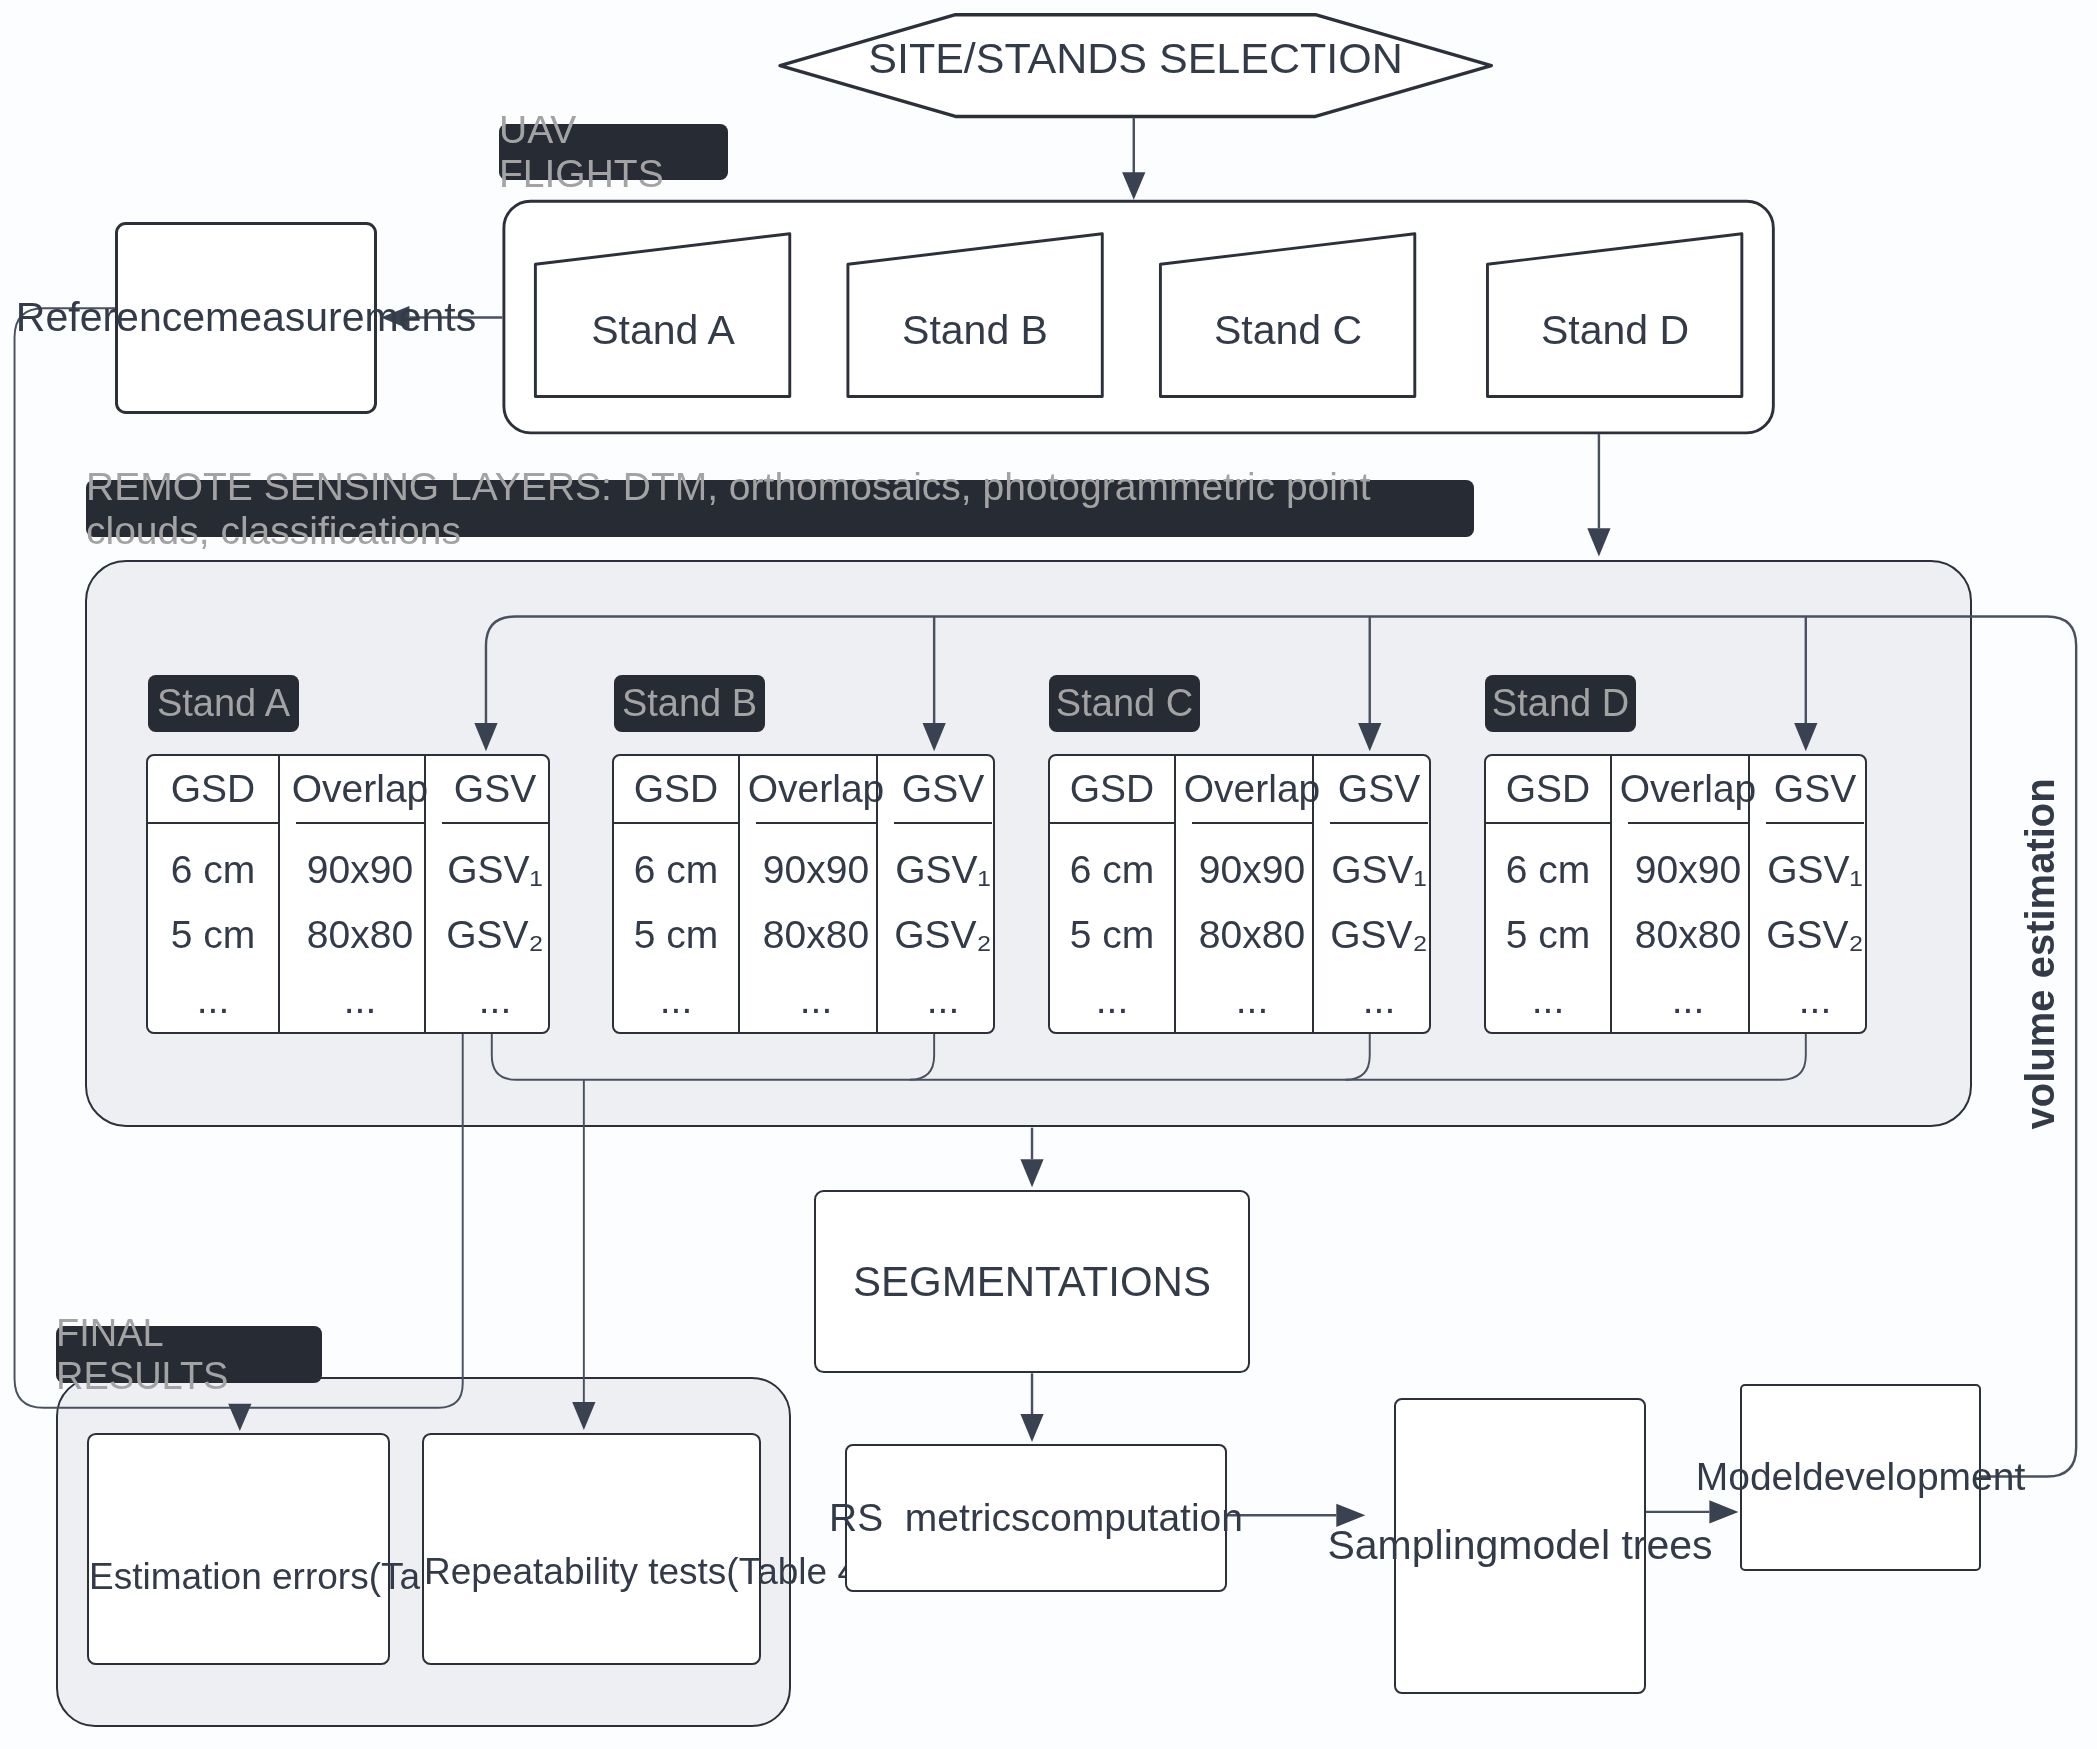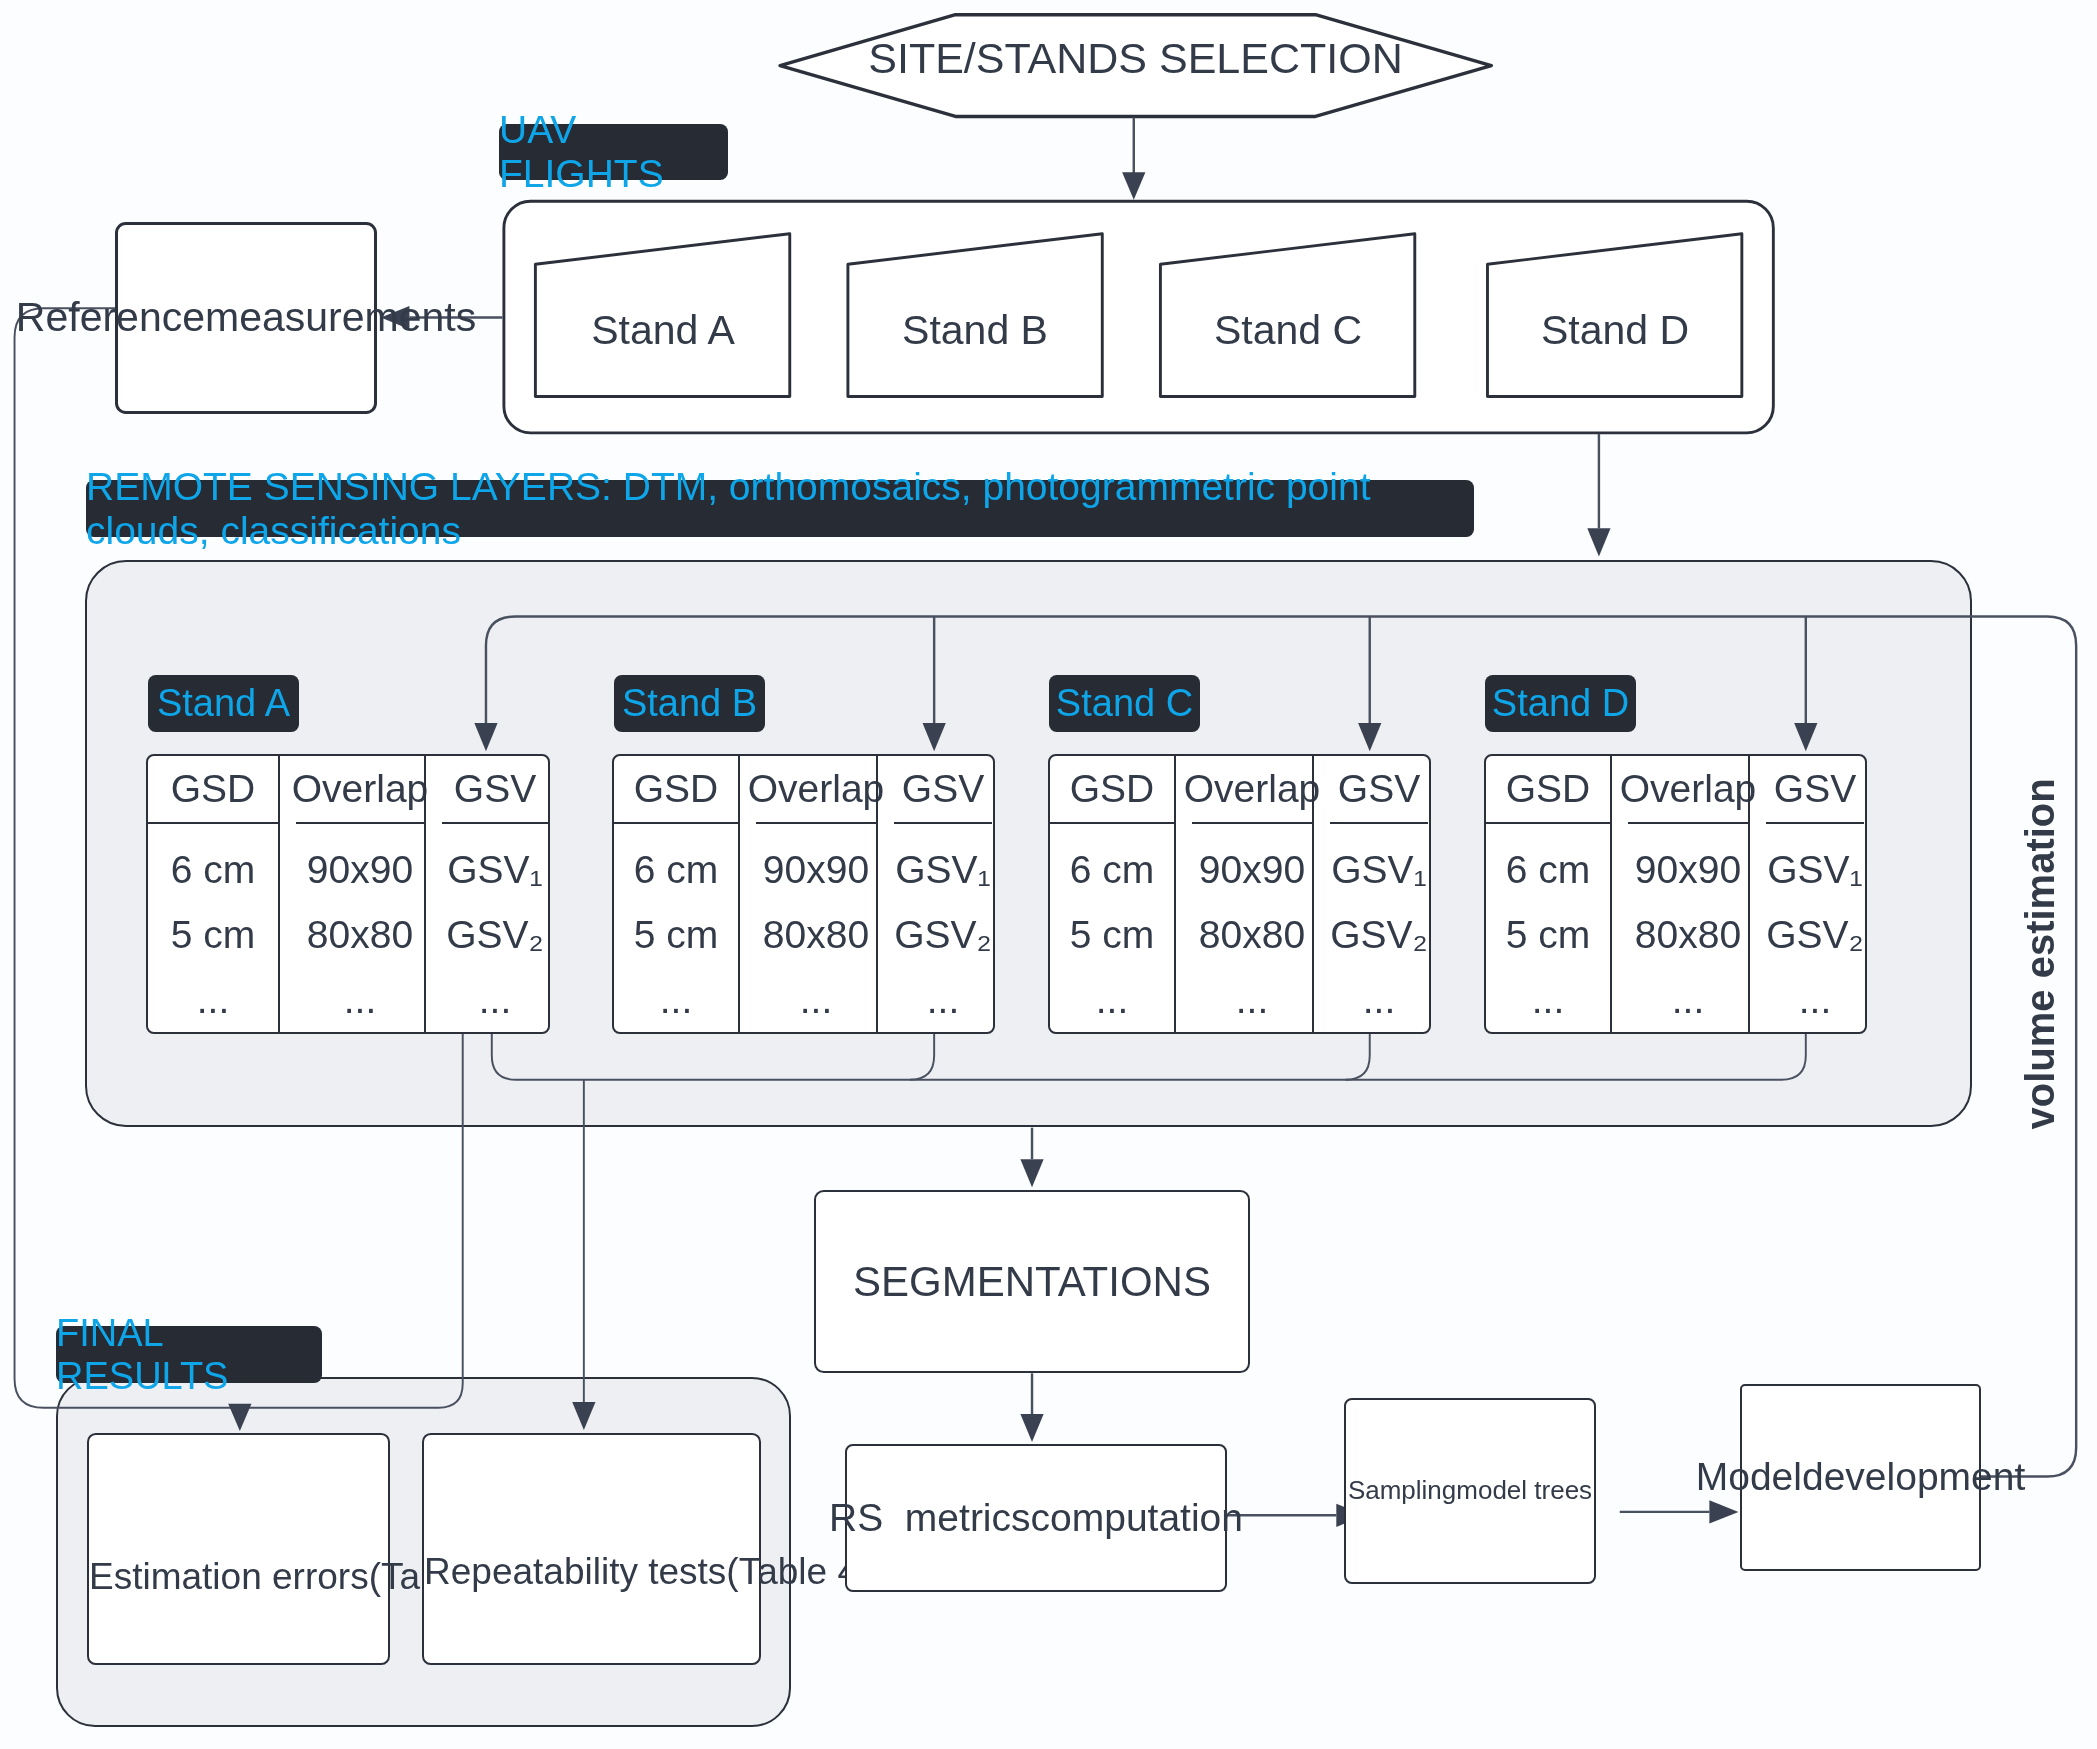--- a/index.html
+++ b/index.html
@@ -1,18 +1,18 @@
 <!DOCTYPE html>
 <html style="font-size:7.8px"><head>
 <meta charset="utf-8">
 <style>
   html,body{margin:0;padding:0;background:#fcfdfe;font-family:"Liberation Sans","DejaVu Sans",sans-serif;}
   #canvas{position:relative;width:2097px;height:1749px;background:#fcfdfe;overflow:hidden;color:#333b49;}
   .abs{position:absolute;} .z2{z-index:2;} .z3{z-index:3;}
-  .badge{background:#262b34;color:#0ea5e9;border-radius:7.8px;display:flex;align-items:center;justify-content:center;z-index:3;}
+  .badge{background:#262b34;color:#a3a3a3;border-radius:7.8px;display:flex;align-items:center;justify-content:center;z-index:3;}
   .box{background:#ffffff;border:2.9px solid #2b303b;border-radius:10.7px;display:flex;align-items:center;justify-content:center;z-index:3;box-sizing:border-box;}
   .container{position:absolute;box-sizing:border-box;border:2.9px solid #2b303b;z-index:1;}
   .tline{white-space:pre;text-align:center;}
   svg{position:absolute;left:0;top:0;}
   .lbl{display:flex;align-items:center;justify-content:center;text-align:center;}
   
   .stable{position:absolute;display:flex;background:#ffffff;border:2.4px solid #2b303b;border-radius:7.8px;z-index:3;box-sizing:border-box;overflow:hidden;}
   .scol{display:flex;flex-direction:column;box-sizing:border-box;}
   .scol + .scol{border-left:2.4px solid #2b303b;padding-left:16px;}
   .shead{height:74px;display:flex;align-items:center;justify-content:center;border-bottom:2.4px solid #2b303b;font-size:39px;box-sizing:border-box;}
@@ -225,21 +225,21 @@
   <div class="abs box" style="left:422px;top:1433px;width:339px;height:232px;font-size:37px;line-height:1.4;border-radius:8.7px;justify-content:flex-start;padding-top:46px;">
     <div class="tline">Repeatability tests</div>
     <div class="tline">(Table 4)</div>
   </div>
 
   <div class="abs box" style="left:845px;top:1444px;width:382px;height:148px;font-size:39px;line-height:1.35;border-radius:7.8px;">
     <div class="tline">RS  metrics</div>
     <div class="tline">computation</div>
   </div>
 
-  <div class="abs box" style="left:1344px;top:1398px;width:252px;height:186px;font-size:26px;line-height:1.35;border-radius:7.8px;border-width:2.4px;">
+  <div class="abs box" style="left:1394px;top:1398px;width:252px;height:296px;font-size:41px;line-height:1.35;border-radius:7.8px;border-width:2.4px;">
     <div class="tline">Sampling</div>
     <div class="tline">model trees</div>
   </div>
 
   <div class="abs box" style="left:1740px;top:1384px;width:241px;height:187px;font-size:39px;line-height:1.35;border-radius:5px;border-width:2.4px;">
     <div class="tline">Model</div>
     <div class="tline">development</div>
   </div>
 
 </div>

